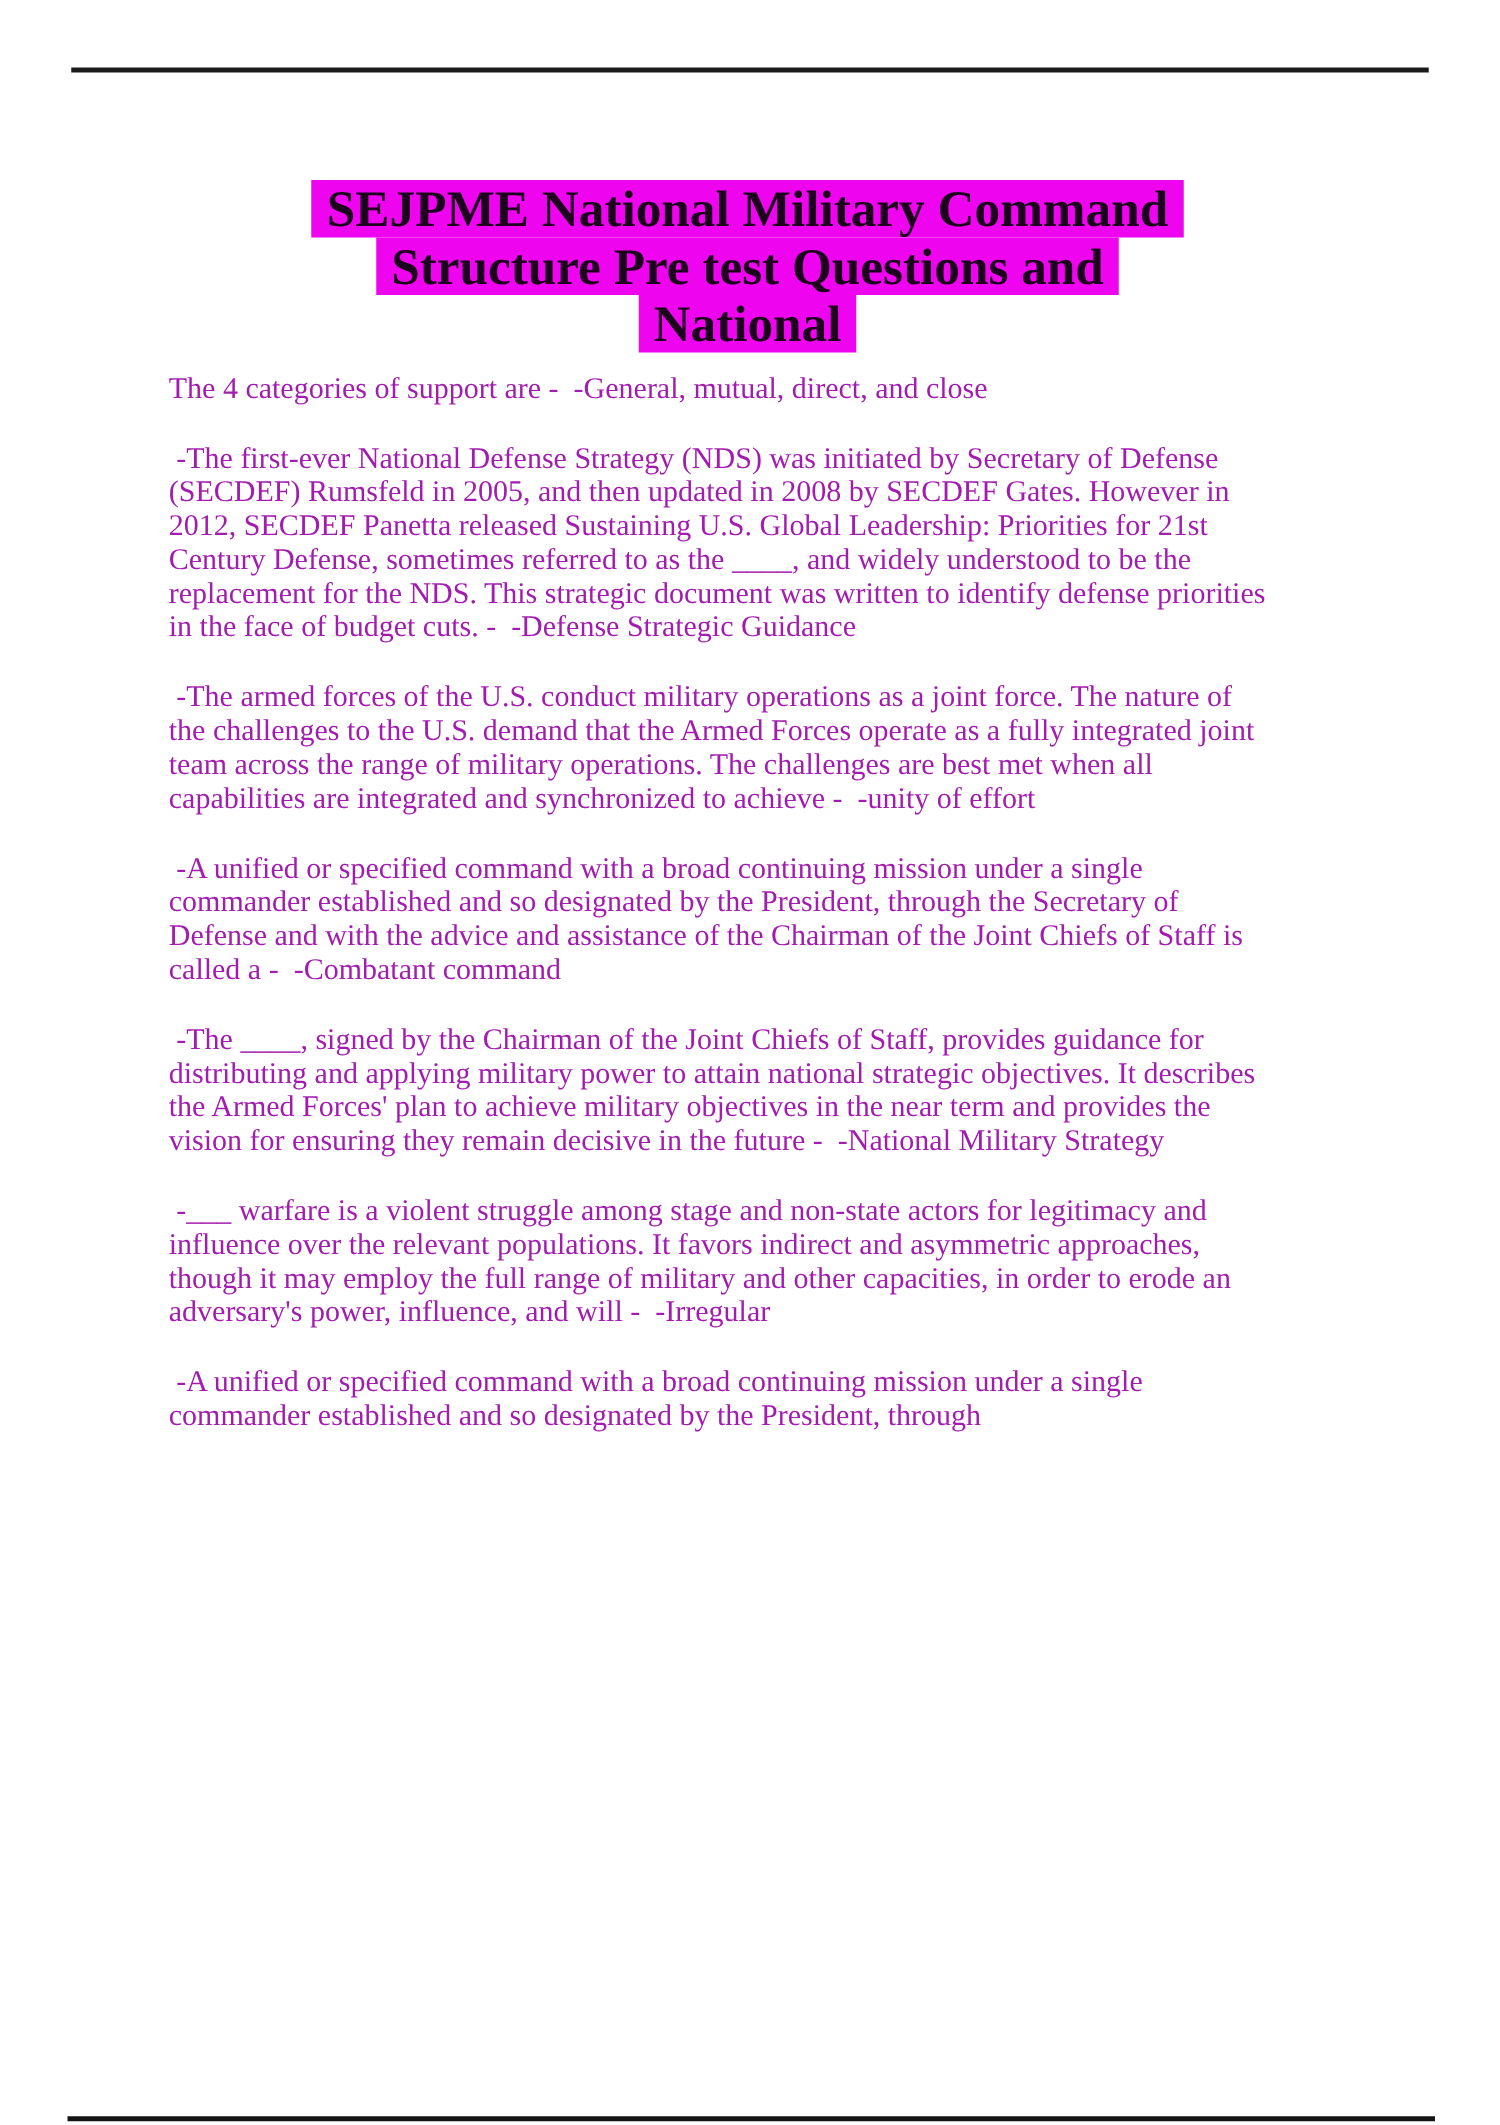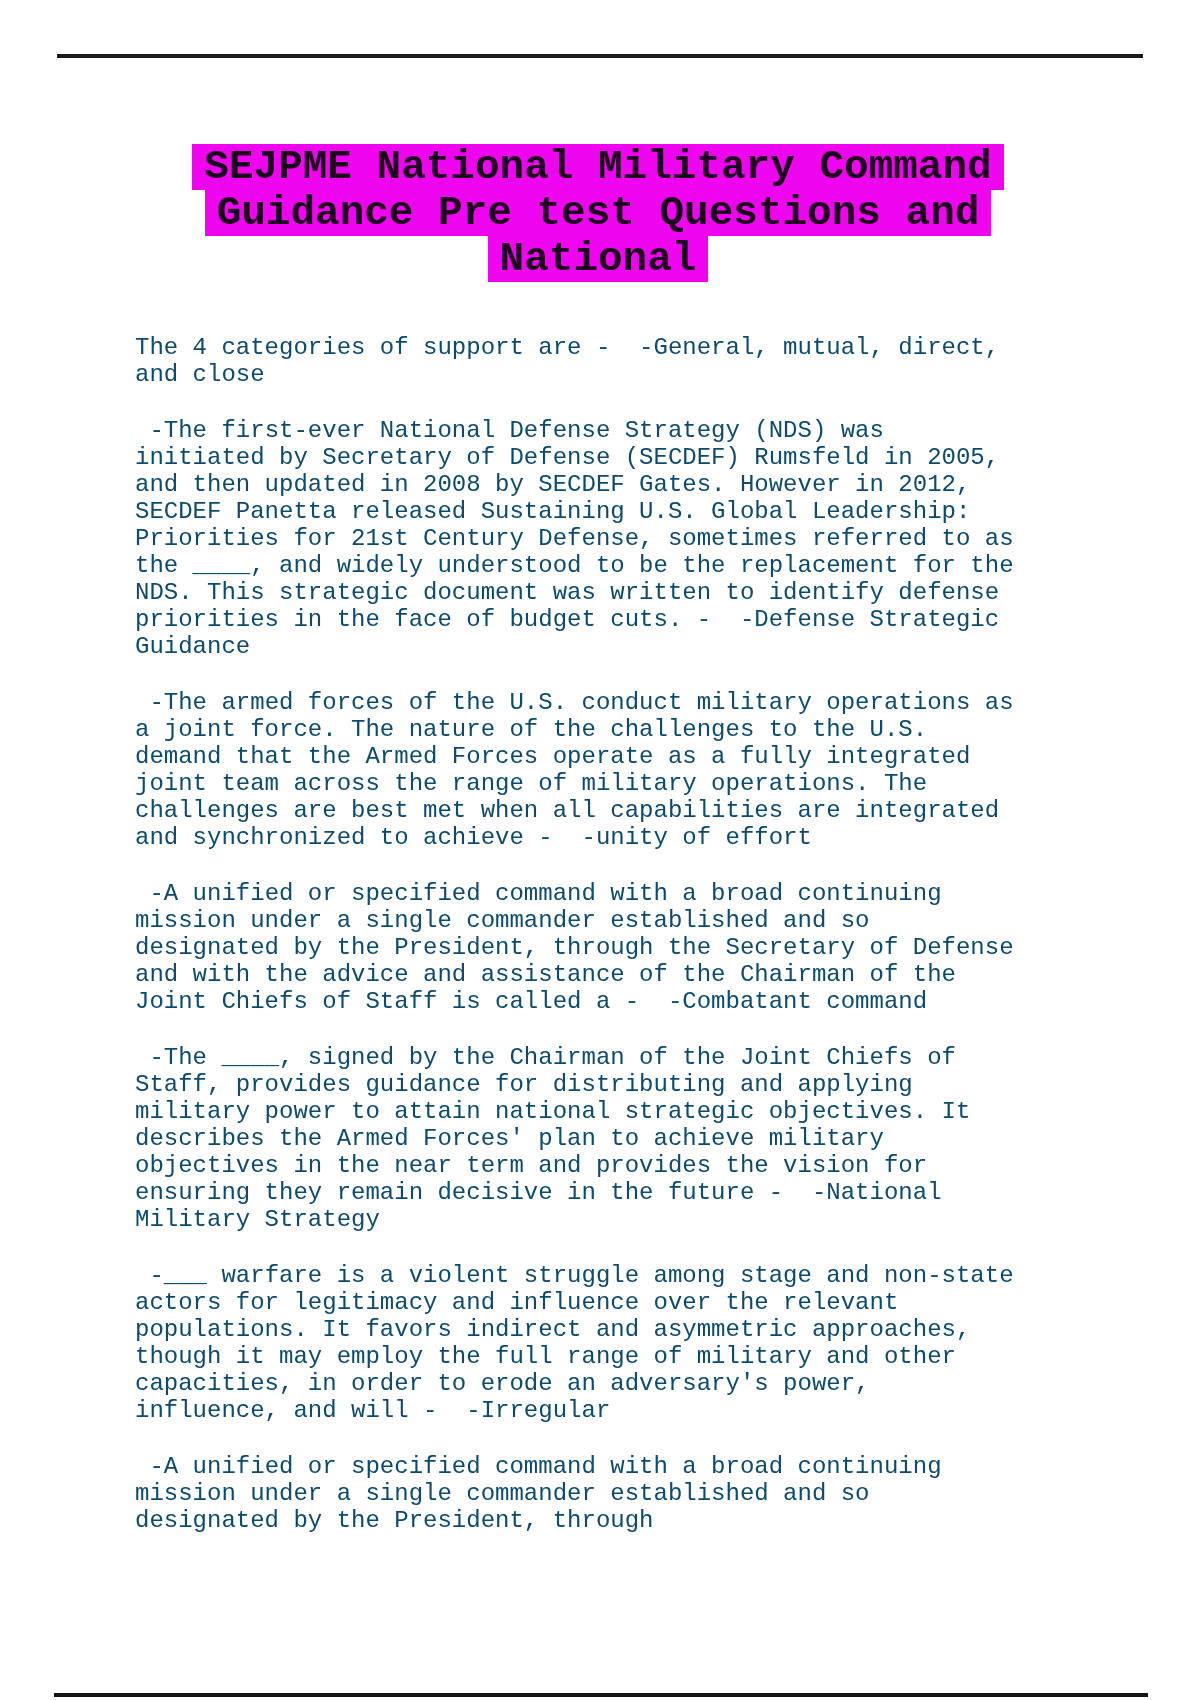--- a/index.html
+++ b/index.html
@@ -6,21 +6,21 @@
     margin: 0;
     padding: 0;
     background: #ffffff;
   }
   .page {
     position: relative;
     width: 1196px;
     height: 1700px;
     background: #ffffff;
     overflow: hidden;
-    font-family: Liberation Mono, monospace;
+    font-family: Liberation Serif, serif;
     color: #101010;
   }
   .rule {
     position: absolute;
     background: #1c1c1c;
   }
   .rule-top {
     left: 57px;
     top: 54px;
     width: 1086px;
@@ -53,38 +53,37 @@
     background: #ee04ee;
     padding: 0 12px;
   }
   .content {
     position: absolute;
     left: 135px;
     top: 298px;
     width: 884px;
     font-size: 24px;
     line-height: 27px;
-    color: #0c4a6e;
-    margin-top: 36px;
+    color: #a21caf;
   }
   .para {
     margin: 0 0 29px 0;
     white-space: pre-wrap;
   }
 </style>
 </head>
 <body>
 
 <div class="page">
 
   <div class="rule rule-top"></div>
 
   <h1 class="title">
     <span class="title-line"><span class="hl">SEJPME National Military Command</span></span>
-    <span class="title-line"><span class="hl">Guidance Pre test Questions and</span></span>
+    <span class="title-line"><span class="hl">Structure Pre test Questions and</span></span>
     <span class="title-line"><span class="hl">National</span></span>
   </h1>
 
   <div class="content">
     <p class="para">The 4 categories of support are -  -General, mutual, direct, and close</p>
     <p class="para"> -The first-ever National Defense Strategy (NDS) was initiated by Secretary of Defense (SECDEF) Rumsfeld in 2005, and then updated in 2008 by SECDEF Gates. However in 2012, SECDEF Panetta released Sustaining U.S. Global Leadership: Priorities for 21st Century Defense, sometimes referred to as the ____, and widely understood to be the replacement for the NDS. This strategic document was written to identify defense priorities in the face of budget cuts. -  -Defense Strategic Guidance</p>
     <p class="para"> -The armed forces of the U.S. conduct military operations as a joint force. The nature of the challenges to the U.S. demand that the Armed Forces operate as a fully integrated joint team across the range of military operations. The challenges are best met when all capabilities are integrated and synchronized to achieve -  -unity of effort</p>
     <p class="para"> -A unified or specified command with a broad continuing mission under a single commander established and so designated by the President, through the Secretary of Defense and with the advice and assistance of the Chairman of the Joint Chiefs of Staff is called a -  -Combatant command</p>
     <p class="para"> -The ____, signed by the Chairman of the Joint Chiefs of Staff, provides guidance for distributing and applying military power to attain national strategic objectives. It describes the Armed Forces' plan to achieve military objectives in the near term and provides the vision for ensuring they remain decisive in the future -  -National Military Strategy</p>
     <p class="para"> -___ warfare is a violent struggle among stage and non-state actors for legitimacy and influence over the relevant populations. It favors indirect and asymmetric approaches, though it may employ the full range of military and other capacities, in order to erode an adversary's power, influence, and will -  -Irregular</p>

